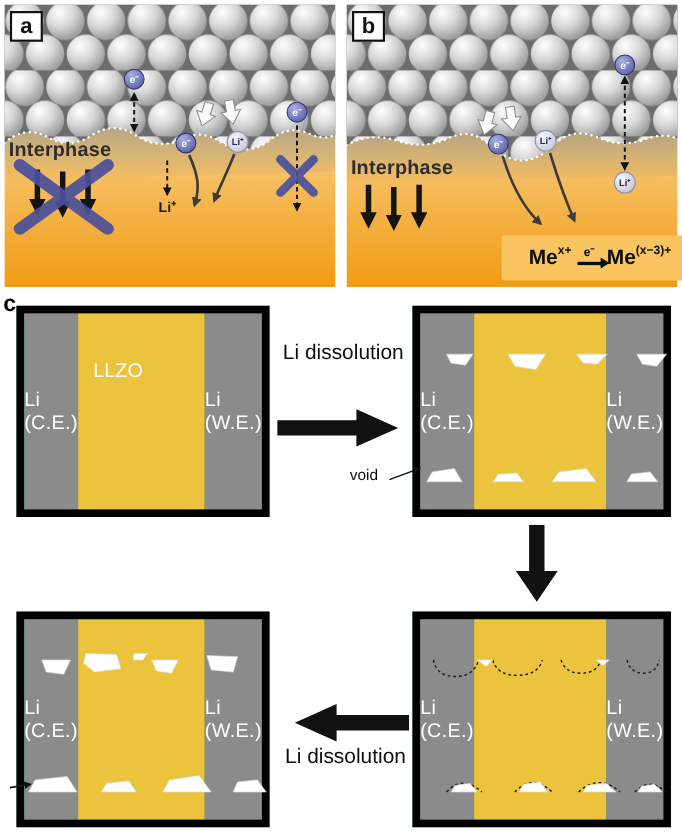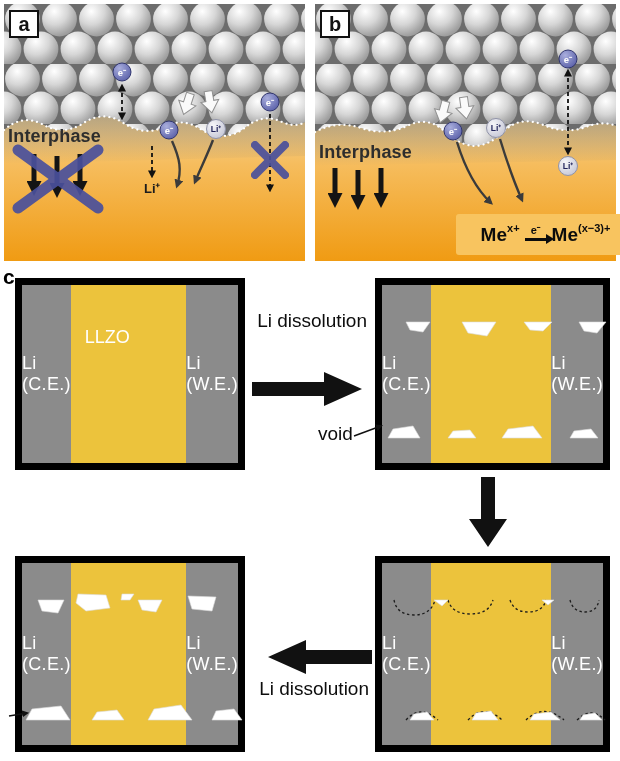--- a/index.html
+++ b/index.html
@@ -36,21 +36,21 @@
   .llzo{position:absolute;left:14px;top:42px;color:#fff;font-size:18px}
   .overlay{position:absolute;left:0;top:0;width:100%;height:100%;overflow:visible;pointer-events:none}
   .ptext{position:absolute;text-align:right;font-size:19px;color:#0d0d0d;line-height:1.3}
   #step1-text{left:252px;top:44px;width:115px}
   #step2-text{left:332px;top:232px;width:136px}
   #step3-text{left:254px;top:412px;width:115px}
   .parrow{position:absolute}
   #arrow1{left:252px;top:106px}
   #arrow2{left:468px;top:212px}
   #arrow3{left:268px;top:374px}
-  .voidlab{position:absolute;left:318px;top:158px;font-size:19px;color:#0d0d0d}
+  .voidlab{position:absolute;left:318px;top:158px;font-size:14px;color:#0d0d0d}
   #void-arrow{left:352px;top:154px}
 </style>
 </head>
 <body>
 
 <div class="page">
 
   <div class="panel" id="panel-a">
     <svg viewBox="0 0 301 257" width="301" height="257">
       <defs>

